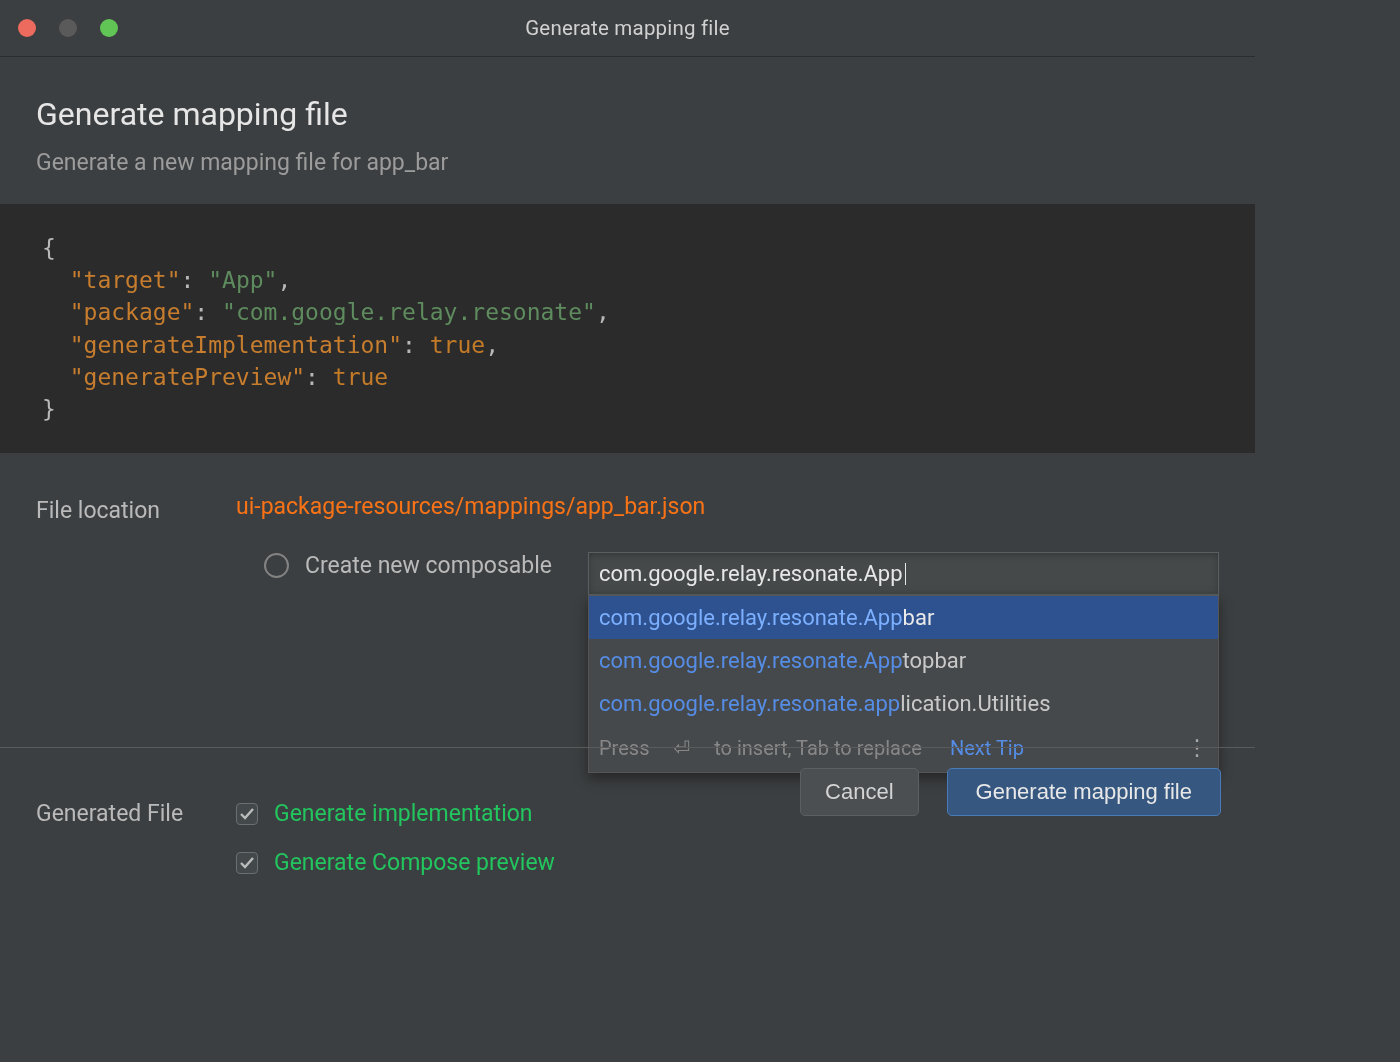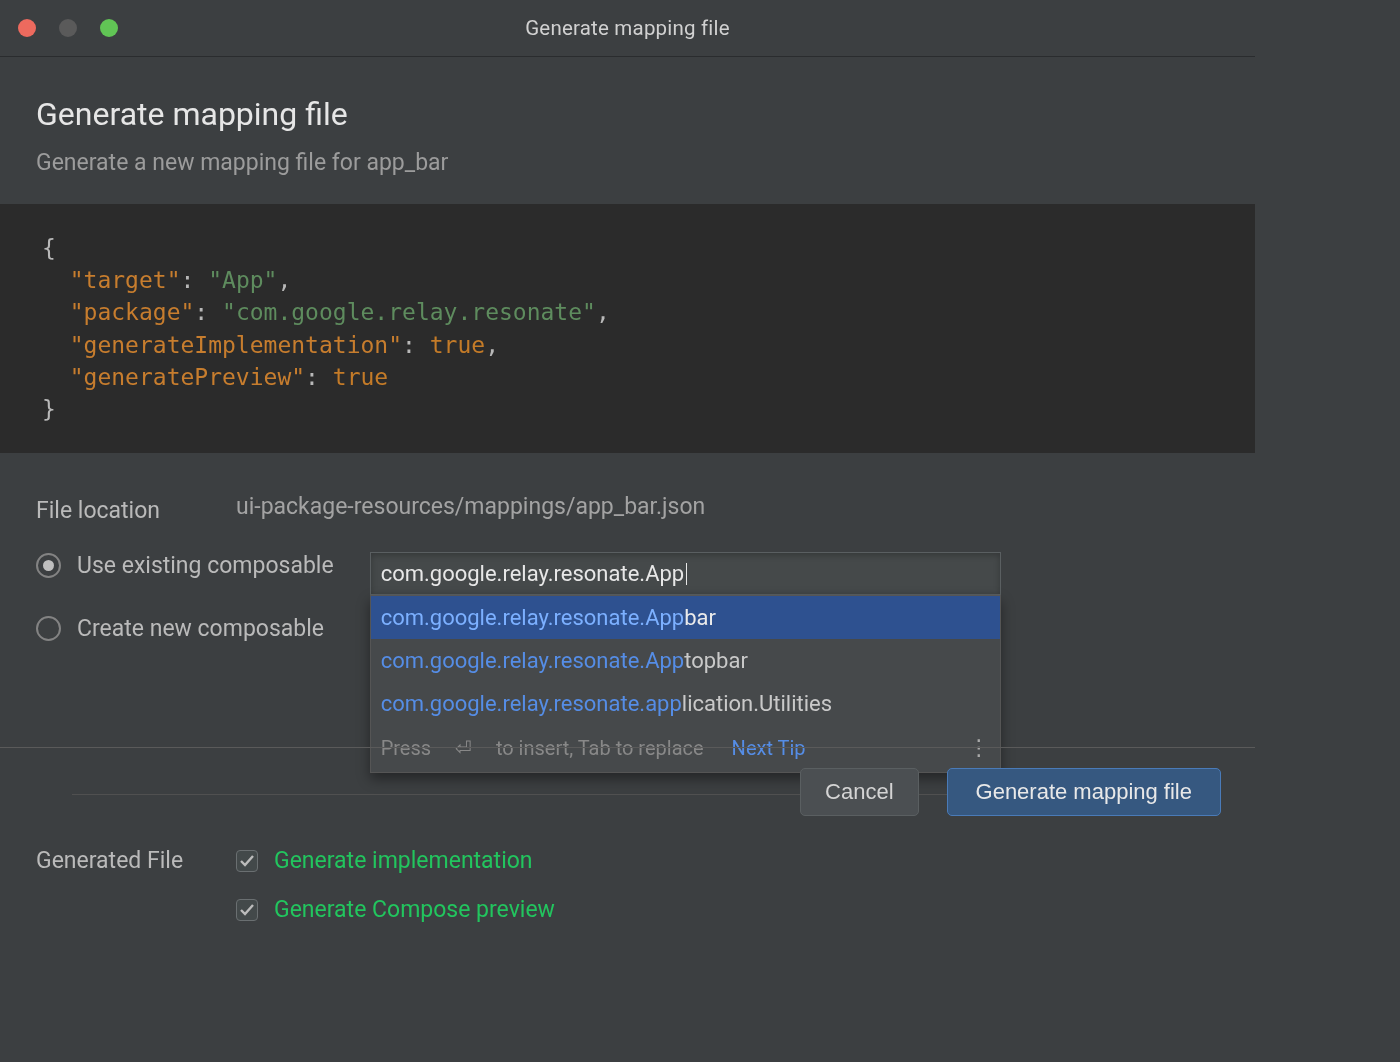--- a/index.html
+++ b/index.html
@@ -61,24 +61,24 @@
     line-height: 1.4;
     white-space: pre;
     color: #cfd2d4;
   }
   .cb-key { color: #c77d2e; }
   .cb-str { color: #5e8c5e; }
   .cb-pun { color: #b8b8b8; }
   .cb-kwd { color: #c47b28; }
 
   .form { padding: 40px 36px 0 36px; }
-  .row { display: flex; align-items: flex-start; margin-bottom: 28px; }
+  .row { display: flex; align-items: flex-start; margin-bottom: 28px; justify-content: flex-end; }
   .row-label { width: 200px; font-size: 23px; color: #bababa; padding-top: 4px; }
   .row-value { flex: 1; }
-  .muted-path { font-size: 23px; color: #a3a3a3; }
+  .muted-path { font-size: 23px; color: #f97316; }
 
   .radio-group { display: flex; flex-direction: column; gap: 36px; }
   .radio-item { display: flex; align-items: center; gap: 16px; font-size: 23px; color: #bababa; }
   .radio {
     width: 25px; height: 25px; border: 2px solid #838383; border-radius: 50%;
     display: flex; align-items: center; justify-content: center;
   }
   .radio.checked::after {
     content: ""; width: 11px; height: 11px; border-radius: 50%;
     background: #bfbfbf;
@@ -182,24 +182,20 @@
     <div class="form">
       <div class="row">
         <div class="row-label">File location</div>
         <div class="row-value muted-path">ui-package-resources/mappings/app_bar.json</div>
       </div>
 
       <div class="row">
 
         <div class="target-row">
           <div class="radio-group">
-            <div class="radio-item">
-              <span class="radio checked"></span>
-              <span>Use existing composable</span>
-            </div>
             <div class="radio-item">
               <span class="radio"></span>
               <span>Create new composable</span>
             </div>
           </div>
 
           <div class="target-wrap">
             <div class="target-input">
               <span>com.google.relay.resonate.App</span>
                 <span class="caret"></span>

